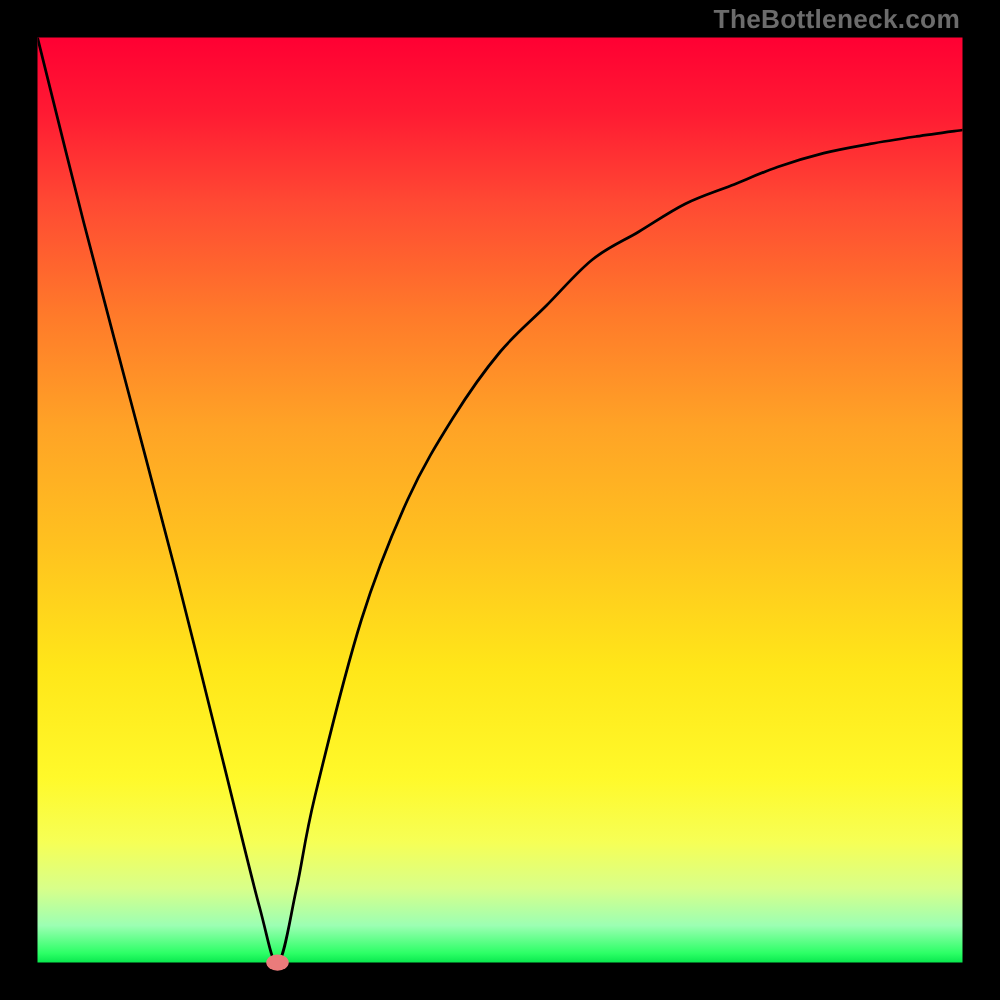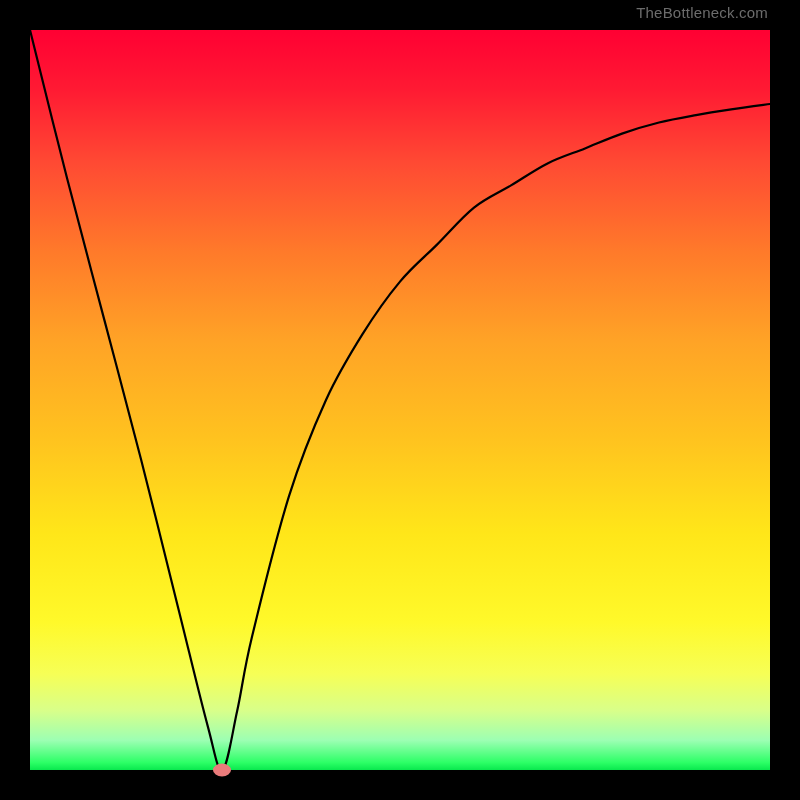--- a/index.html
+++ b/index.html
@@ -37,22 +37,22 @@
       #9cffb3 96%,
       #2cff66 99%,
       #09e84e 100%
     );
   }
   .watermark {
     position: absolute;
     top: 4px;
     right: 32px;
     color: #6c6c6c;
-    font-size: 15px;
-    font-weight: 400;
+    font-size: 21px;
+    font-weight: 700;
     letter-spacing: 0.2px;
     user-select: none;
   }
   svg.curve {
     position: absolute;
     left: 0;
     top: 0;
     width: 740px;
     height: 740px;
   }

